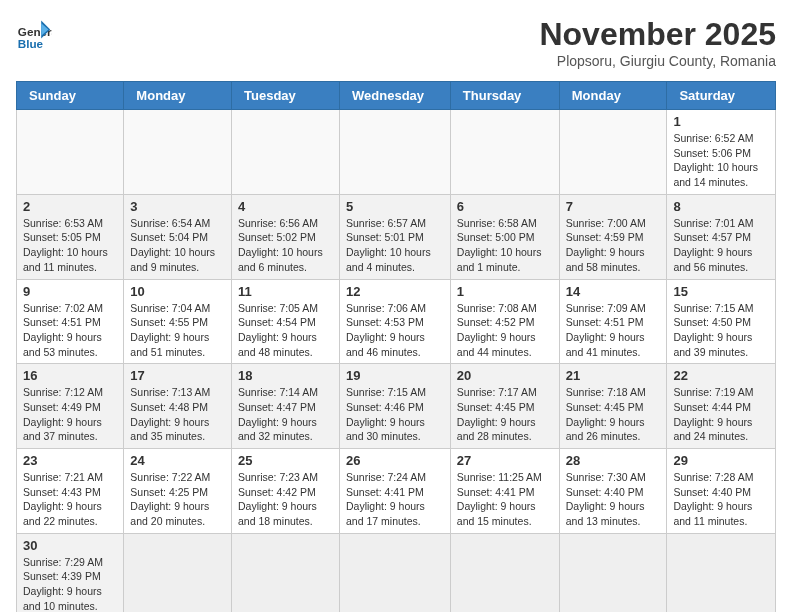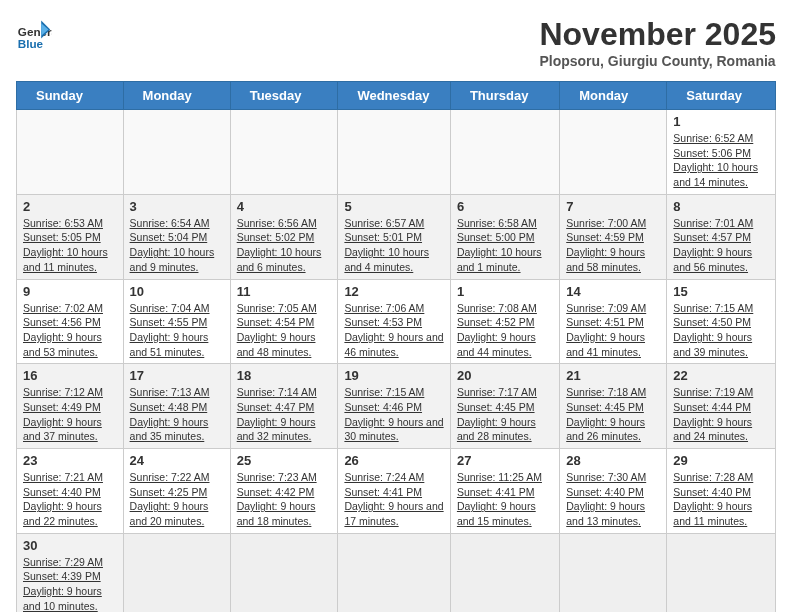--- a/index.html
+++ b/index.html
@@ -19,42 +19,41 @@
     .logo {
       display: flex;
       align-items: center;
       gap: 4px;
     }
     .logo-icon {
       width: 36px;
       height: 36px;
     }
     .title-section {
-      text-align: left;
+      text-align: right;
     }
     .month-title {
       font-size: 32px;
       font-weight: bold;
       color: #333;
     }
     .subtitle {
       font-size: 14px;
       color: #555;
-      font-weight: bold;
     }
     .calendar-table {
       width: 100%;
       border-collapse: collapse;
       border: 1px solid #ccc;
     }
     .calendar-table th {
       background-color: #3a7fc1;
       color: #fff;
       text-align: left;
-      padding: 6px 19px;
+      padding: 6px 12px;
       font-size: 13px;
       font-weight: bold;
       border: 1px solid #2e6da4;
     }
     .calendar-table td {
       border: 1px solid #ccc;
       vertical-align: top;
       padding: 4px 6px;
       width: 113px;
       min-height: 70px;
@@ -68,21 +67,20 @@
     .day-number {
       font-weight: bold;
       font-size: 13px;
       display: block;
       margin-bottom: 2px;
     }
     .day-info {
       font-size: 10.5px;
       line-height: 1.4;
       color: #333;
-      text-decoration: underline;
     }
     tr:nth-child(even) td {
       background-color: #f2f2f2;
     }
     tr:nth-child(even) td.empty {
       background-color: #efefef;
     }
   </style>
 </head>
 <body>
@@ -170,21 +168,21 @@
           <span class="day-number">8</span>
           <div class="day-info">Sunrise: 7:01 AM
 Sunset: 4:57 PM
 Daylight: 9 hours and 56 minutes.</div>
         </td>
       </tr>
       <tr>
         <td>
           <span class="day-number">9</span>
           <div class="day-info">Sunrise: 7:02 AM
-Sunset: 4:56 PM
+Sunset: 4:51 PM
 Daylight: 9 hours and 53 minutes.</div>
         </td>
         <td>
           <span class="day-number">10</span>
           <div class="day-info">Sunrise: 7:04 AM
 Sunset: 4:55 PM
 Daylight: 9 hours and 51 minutes.</div>
         </td>
         <td>
           <span class="day-number">11</span>
@@ -258,21 +256,21 @@
           <span class="day-number">22</span>
           <div class="day-info">Sunrise: 7:19 AM
 Sunset: 4:44 PM
 Daylight: 9 hours and 24 minutes.</div>
         </td>
       </tr>
       <tr>
         <td>
           <span class="day-number">23</span>
           <div class="day-info">Sunrise: 7:21 AM
-Sunset: 4:40 PM
+Sunset: 4:43 PM
 Daylight: 9 hours and 22 minutes.</div>
         </td>
         <td>
           <span class="day-number">24</span>
           <div class="day-info">Sunrise: 7:22 AM
 Sunset: 4:25 PM
 Daylight: 9 hours and 20 minutes.</div>
         </td>
         <td>
           <span class="day-number">25</span>

